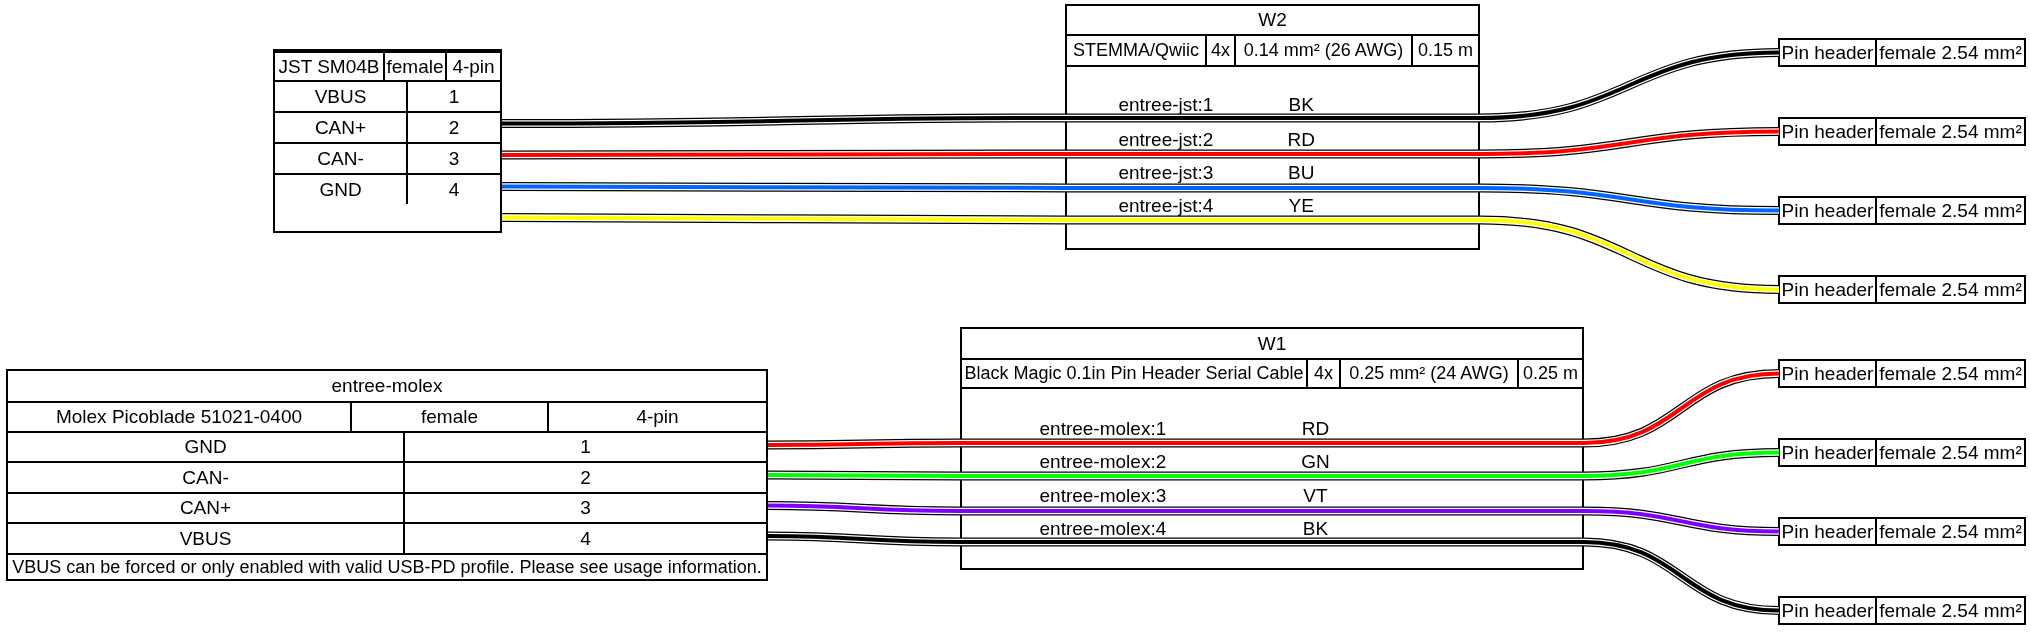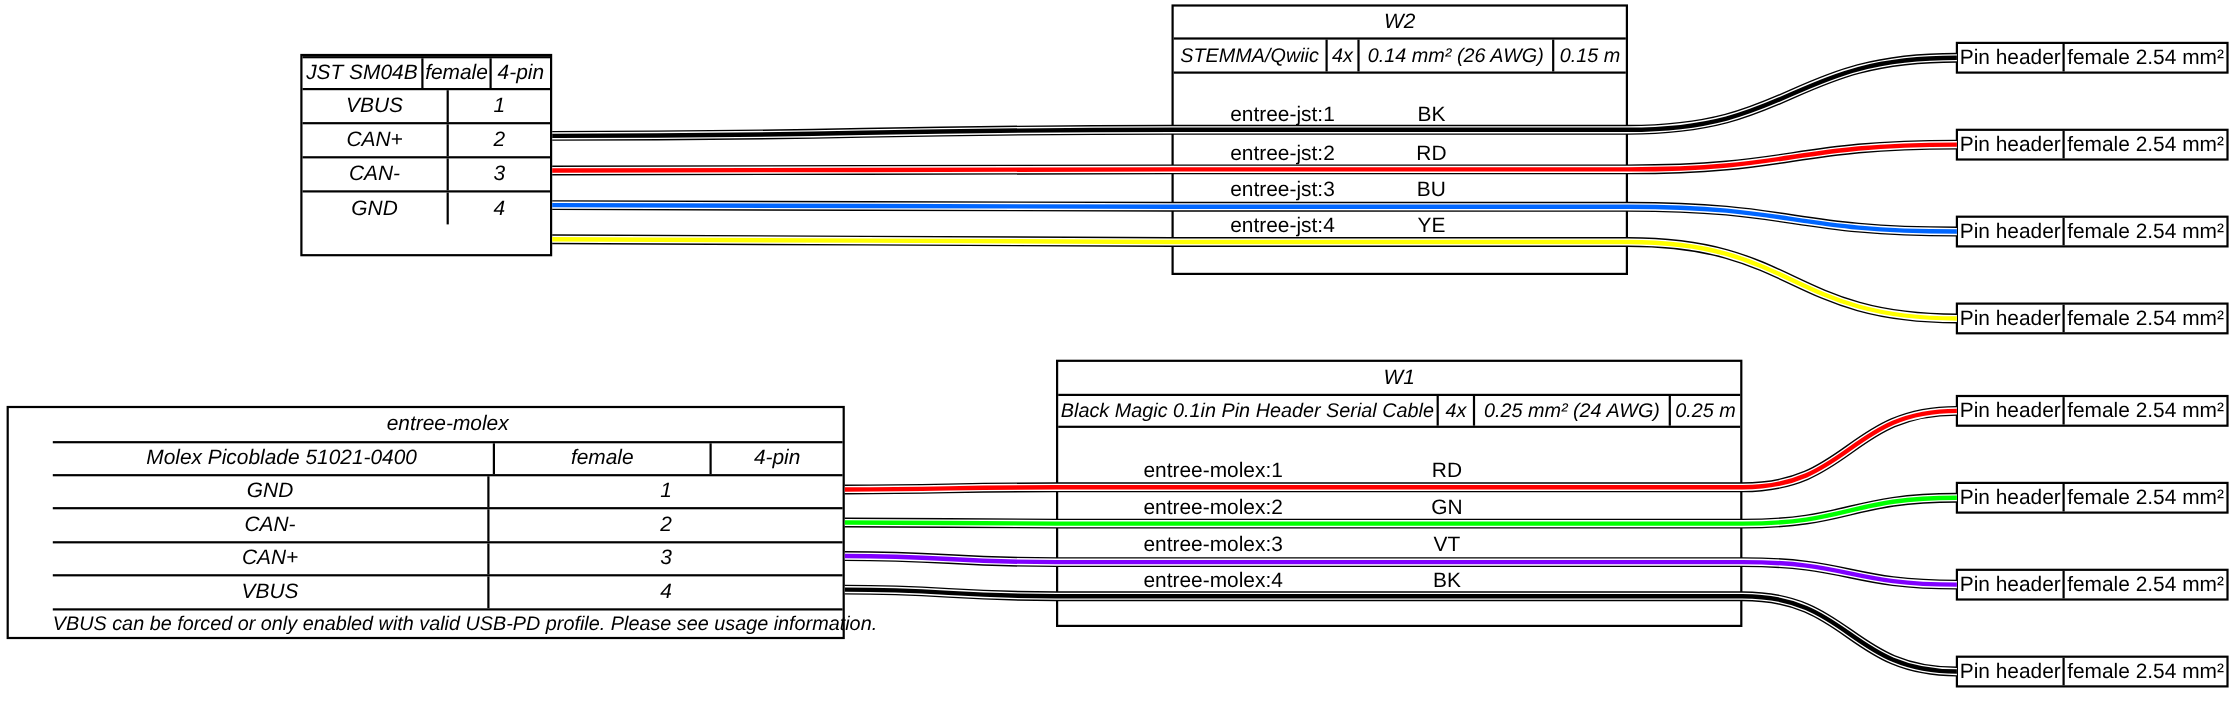--- a/index.html
+++ b/index.html
@@ -21,21 +21,21 @@
   }
   
   .dtable {
     position: absolute;
     border: 2px solid #000;
     background: #fff;
     display: flex;
     flex-direction: column;
     box-sizing: border-box;
   }
-  .tr { display: flex; border-top: 2px solid #000; box-sizing: border-box; flex: 0 0 auto; font-style: italic; }
+  .tr { display: flex; border-top: 2px solid #000; box-sizing: border-box; flex: 0 0 auto; }
   .tr.first { border-top: none; }
   .td {
     display: flex;
     align-items: center;
     justify-content: center;
     border-left: 2px solid #000;
     box-sizing: border-box;
     white-space: nowrap;
     overflow: visible;
   }
@@ -98,26 +98,26 @@
     <div class="tr" style="height:31px;">
       <div class="td first" style="width:131px;">CAN-</div>
       <div class="td" style="flex:1;">3</div>
     </div>
     <div class="tr" style="height:31px;">
       <div class="td first" style="width:131px;">GND</div>
       <div class="td" style="flex:1;">4</div>
     </div>
   </div>
 
-  <div class="dtable" style="left:6px; top:369px; width:762px; height:212px;padding-left:40px;">
+  <div class="dtable" style="left:6px; top:369px; width:762px; height:212px;">
     <div class="tr first title-row" style="height:30px;">
       <div class="td first" style="flex:1;">entree-molex</div>
     </div>
     <div class="tr" style="height:30px;">
-      <div class="td first" style="width:384px;margin-left:16px;">Molex Picoblade 51021-0400</div>
+      <div class="td first" style="width:342px;">Molex Picoblade 51021-0400</div>
       <div class="td" style="width:197px;">female</div>
       <div class="td" style="flex:1;">4-pin</div>
     </div>
     <div class="tr" style="height:30px;">
       <div class="td first" style="width:395px;">GND</div>
       <div class="td" style="flex:1;">1</div>
     </div>
     <div class="tr" style="height:31px;">
       <div class="td first" style="width:395px;">CAN-</div>
       <div class="td" style="flex:1;">2</div>

